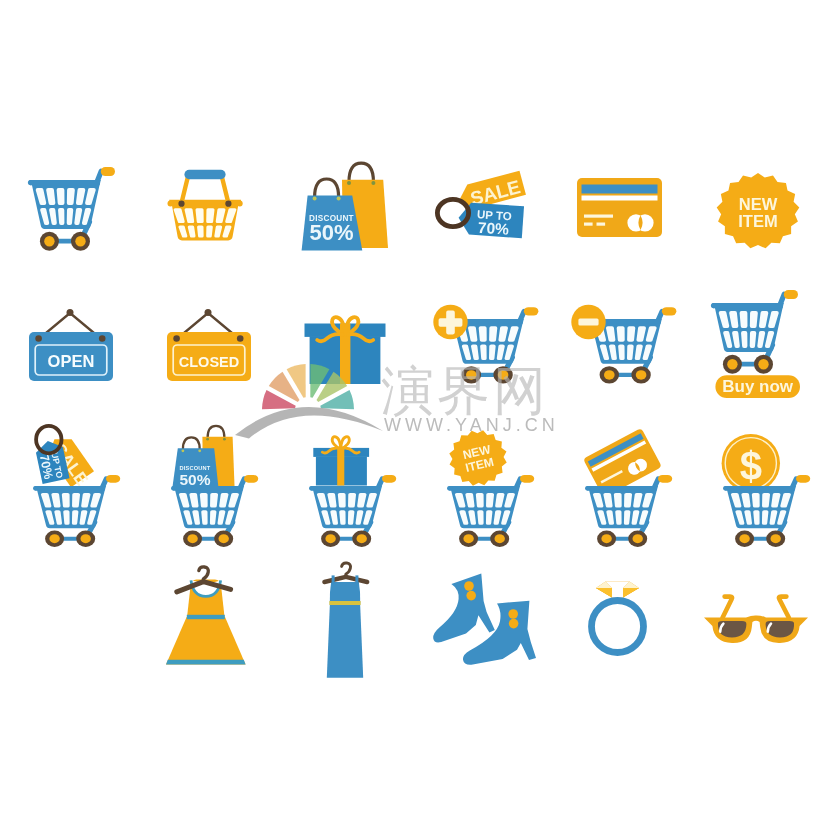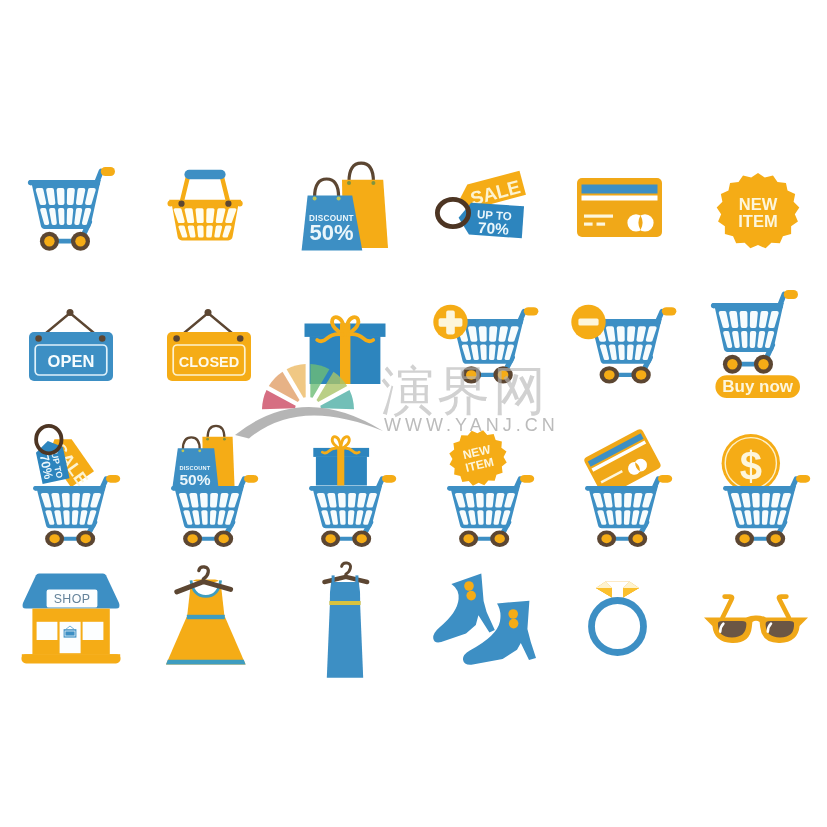--- a/index.html
+++ b/index.html
@@ -303,38 +303,20 @@
   <svg width="100" height="137" viewBox="0 0 100 137">
     <circle cx="34.8" cy="43.2" r="29.2" fill="#F5AC16"></circle>
     <circle cx="34.8" cy="43.2" r="25.6" fill="none" stroke="#FDF0C8" stroke-width="1.4"></circle>
     <text x="34.8" y="59.5" text-anchor="middle" fill="#FDF6DC" font-size="40" font-weight="bold">$</text>
     <g transform="translate(1.2,50.6) scale(1.0,0.86)">
           <use href="#cartShape"></use>
         </g>
   </svg>
 </div>
 
-<div class="cell" style="left:20px;top:570px;">
-  <svg width="102" height="98" viewBox="0 0 102 98">
-    <path d="M19.0 3.4 Q17.0 3.4 16.0 5.2 L3.0 33.0 Q1.0 38.6 6.0 38.6 L96.0 38.6 Q101.0 38.6 99.0 33.0 L86.0 5.2 Q85.0 3.4 83.0 3.4 Z" fill="#3D8FC4"></path>
-    <rect x="12.4" y="38.6" width="77.4" height="45.6" fill="#F5AC16"></rect>
-    <path d="M6.0 84.2 L96.0 84.2 a4.6 4.6 0 0 1 0 9.2 L6.0 93.4 a4.6 4.6 0 0 1 0 -9.2 Z" fill="#F5AC16"></path>
-    <rect x="1.8" y="84.2" width="98.4" height="3.6" fill="#F5AC16"></rect>
-    <rect x="26.6" y="19.6" width="50.8" height="18.0" rx="2.2" fill="#FCFEFF"></rect>
-    <text x="52" y="33.0" text-anchor="middle" fill="#64839B" font-size="12.4" letter-spacing="0.4">SHOP</text>
-    <rect x="16.6" y="51.8" width="20.8" height="18.2" fill="#FCFEFF"></rect>
-    <rect x="62.6" y="51.8" width="20.8" height="18.2" fill="#FCFEFF"></rect>
-    <rect x="39.6" y="51.8" width="21.0" height="31.4" fill="#FCFEFF"></rect>
-    <g>
-      <path d="M50.0 56.0 L46.0 59.2 M50.0 56.0 L54.0 59.2" stroke="#3D8FC4" stroke-width="0.7" fill="none"></path>
-      <rect x="43.6" y="59.2" width="12.8" height="8.4" fill="#3D8FC4"></rect>
-      <rect x="45.0" y="61.0" width="10.0" height="5.0" fill="none" stroke="#FCFEFF" stroke-width="0.7"></rect>
-    </g>
-  </svg>
-</div>
 
 <div class="cell" style="left:162px;top:563px;">
   <svg width="92" height="110" viewBox="0 0 92 110">
     <path d="M28.8 20.4 Q29.6 17.2 34.4 16.4 L53.0 16.4 Q58.0 17.2 58.8 20.4 L62.6 54.6 L25.0 54.6 Z" fill="#F5AC16"></path>
     <path d="M24.6 54.0 L63.0 54.0 L83.6 101.4 L4.0 101.4 Z" fill="#F5AC16"></path>
     <path d="M29.0 17.4 Q31.0 33.4 43.8 33.4 Q56.6 33.4 58.6 17.4 Q48.0 21.2 29.0 17.4 Z" fill="#FFFFFF"></path>
     <path d="M29.0 17.4 Q31.0 33.4 43.8 33.4 Q56.6 33.4 58.6 17.4" fill="none" stroke="#3E9DC0" stroke-width="2.8"></path>
     <rect x="24.8" y="51.8" width="38.0" height="4.4" fill="#3E9DC0"></rect>
     <path d="M5.8 96.8 L81.8 96.8 L83.6 101.4 L4.0 101.4 Z" fill="#3E9DC0"></path>
     <g fill="none" stroke="#5C4632" stroke-linecap="round" stroke-linejoin="round">

